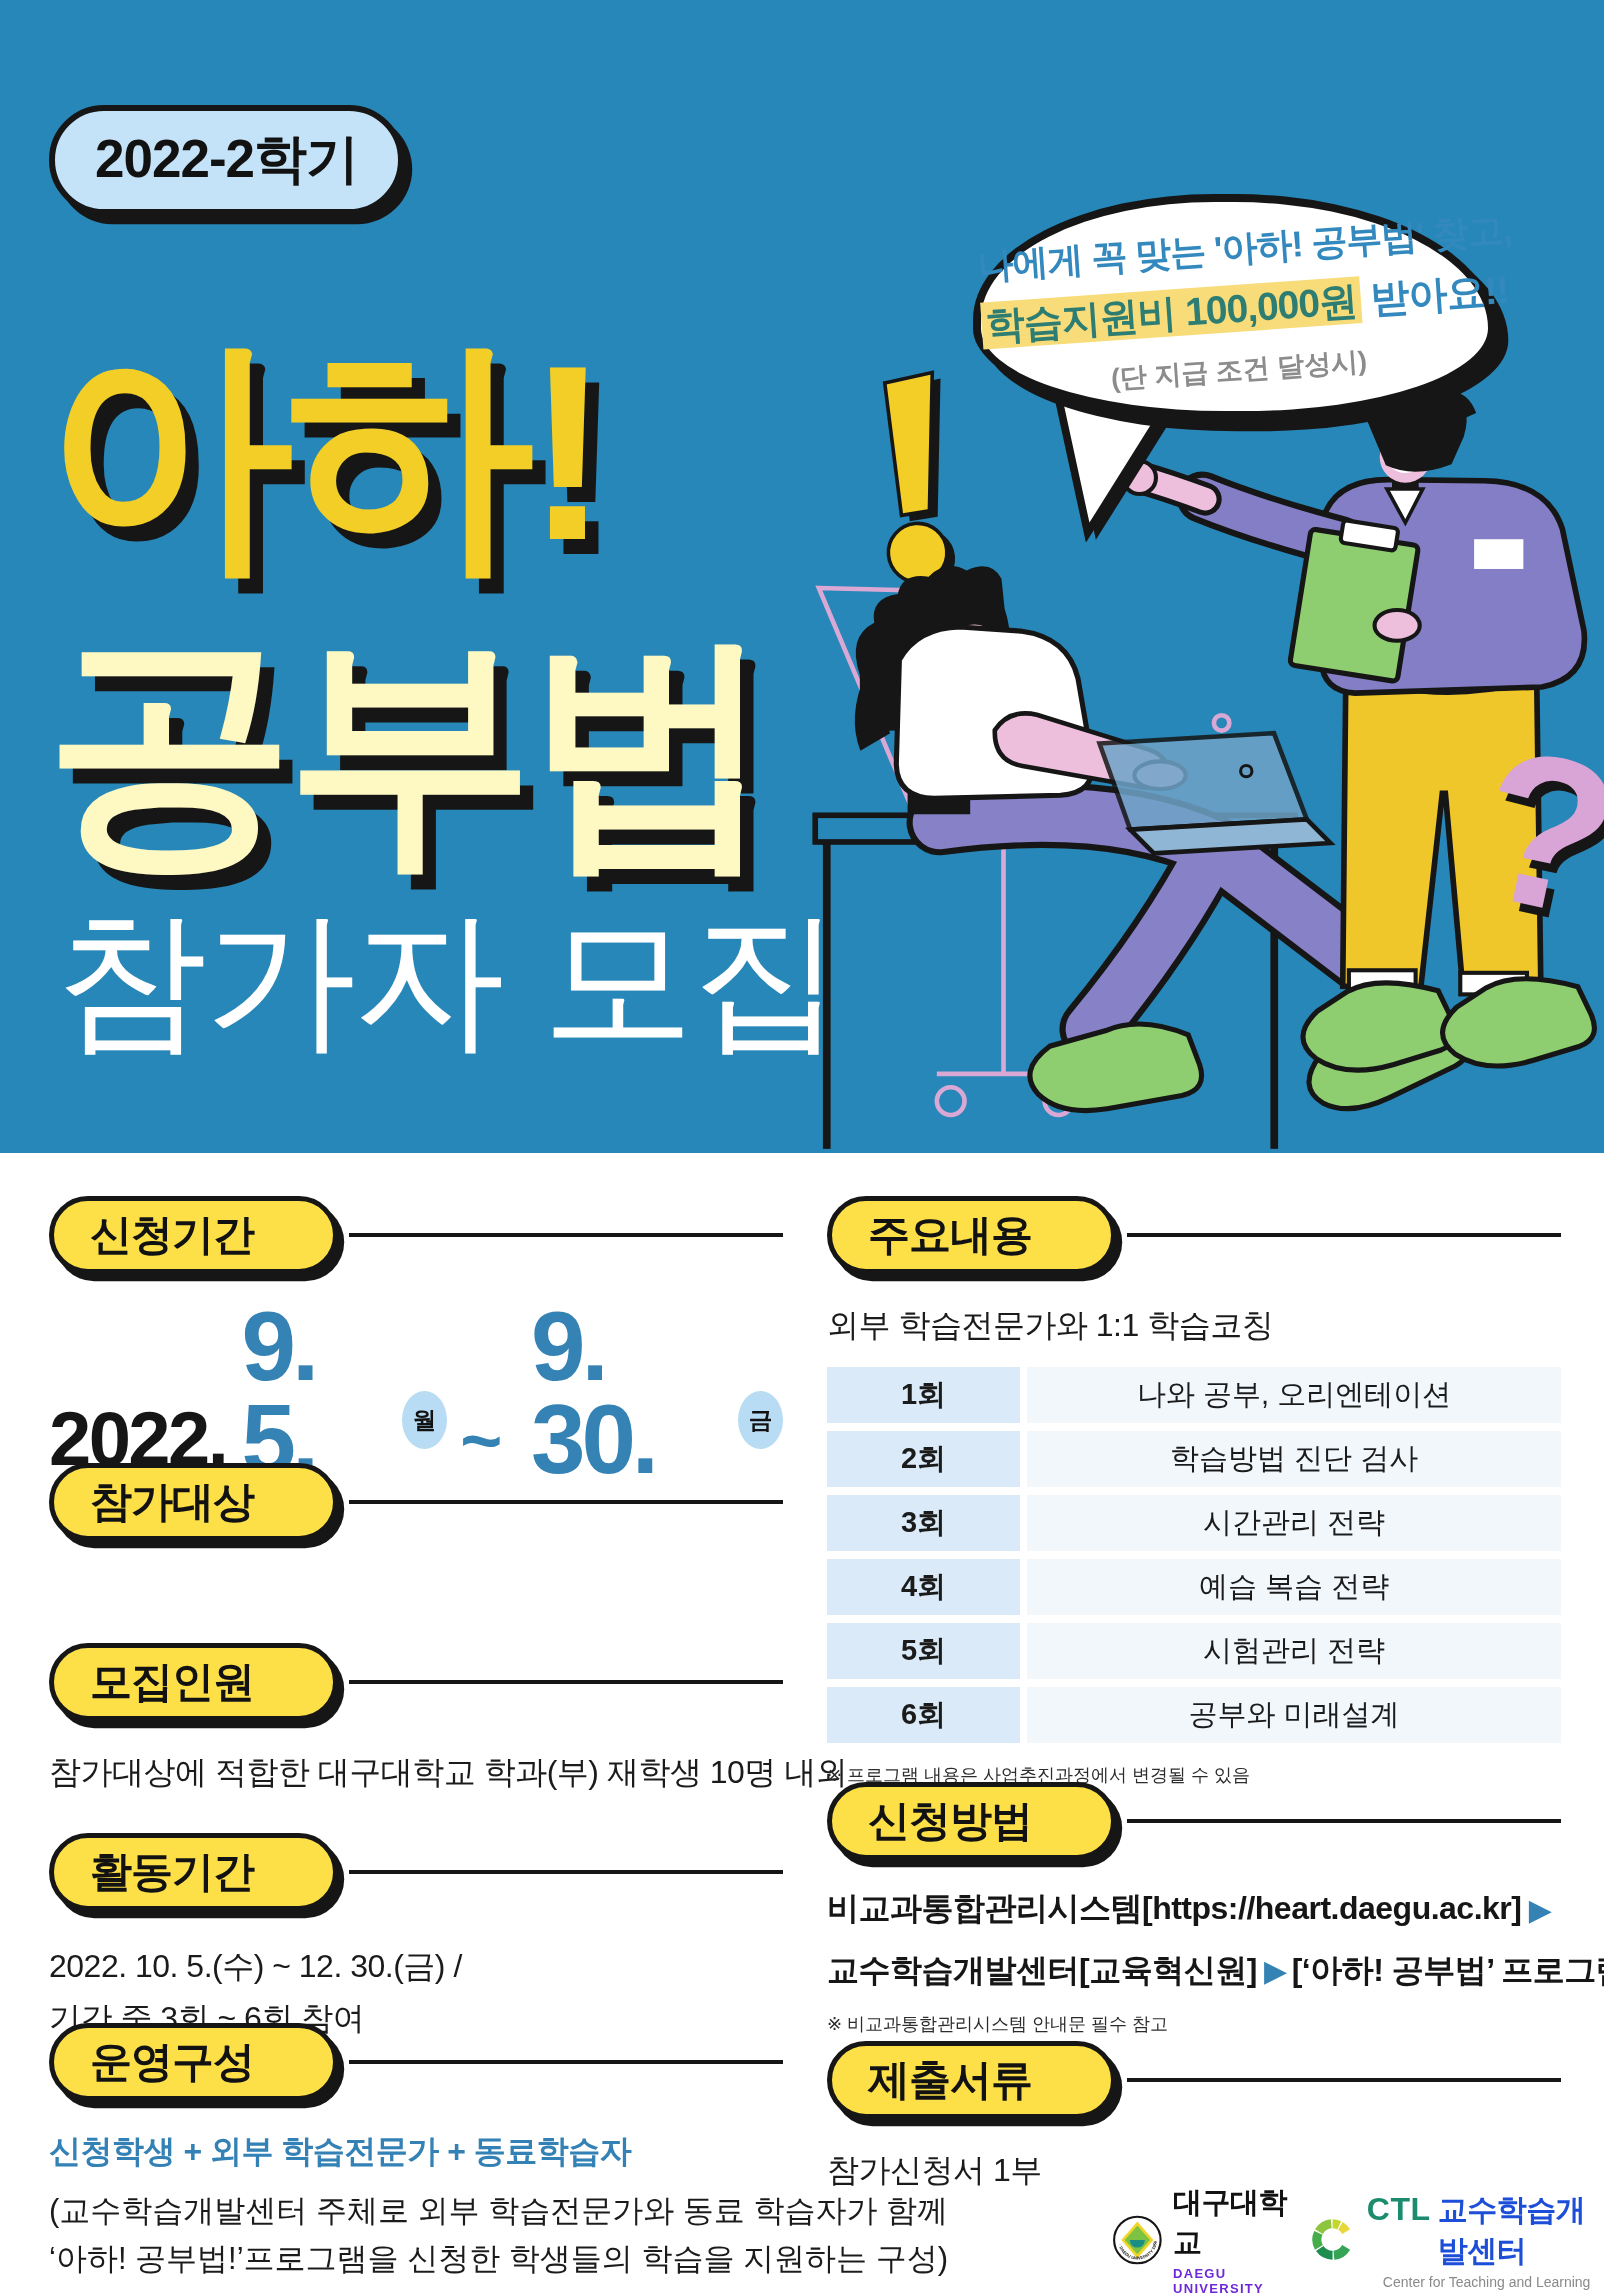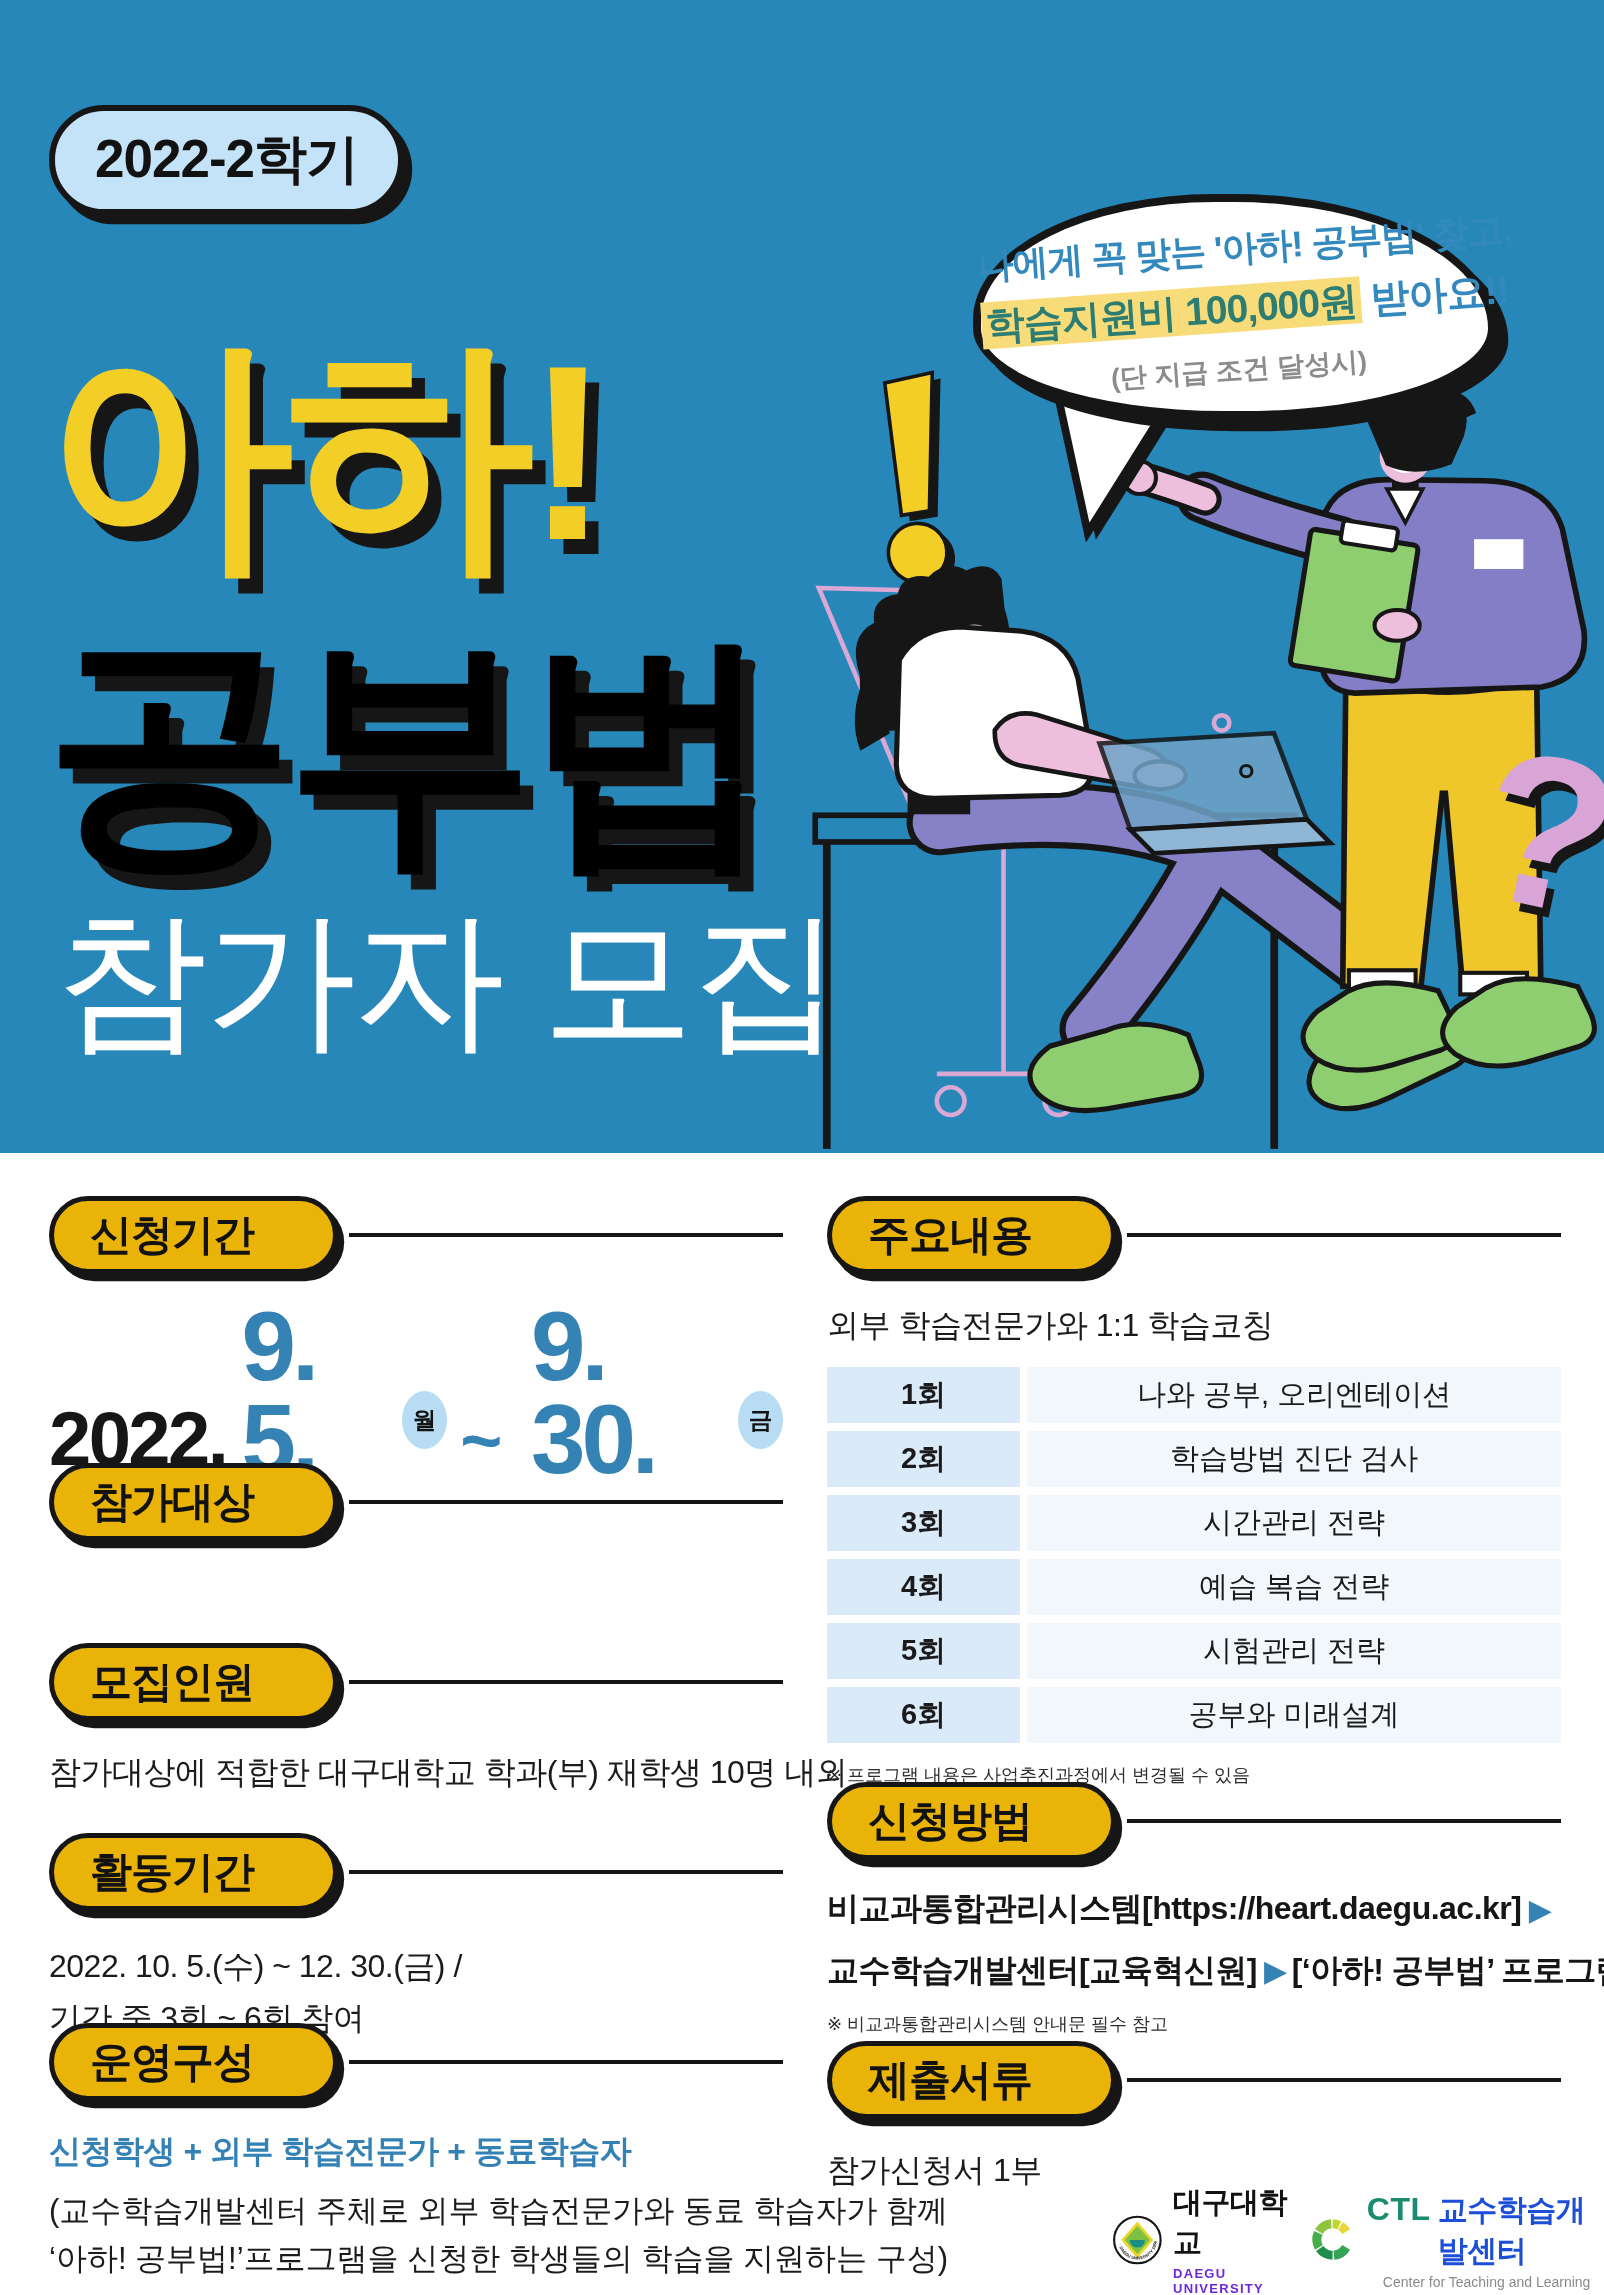--- a/index.html
+++ b/index.html
@@ -14,21 +14,21 @@
     position:absolute; left:49px; top:105px; height:110px; padding:0 40px;
     display:flex; align-items:center; background:#C5E3F8; border:6.7px solid #161616;
     border-radius:61px; font-size:53px; font-weight:900; color:#121212;
     letter-spacing:-1px; box-shadow:8.2px 9.2px 0 #161616; z-index:4;
   }
   .big-title {
     position:absolute; left:45px; line-height:1; font-weight:900;
     letter-spacing:-8.2px; text-shadow:13.3px 15.4px 0 #161616; white-space:nowrap; z-index:2;
   }
   .title1 { top:329px;  font-size:249px; color:#F2CE27; }
-  .title2 { top:625px; font-size:249px; color:#000000;text-align:right; }
+  .title2 { top:625px; font-size:249px; color:#fef9c3;text-align:right; }
   .subtitle {
     position:absolute; left:56px; top:904px; font-size:151px; font-weight:400;
     color:#ffffff; letter-spacing:-2.1px; line-height:1; white-space:nowrap; z-index:2;
   }
   
   .bubble {
     position:absolute; left:973px; top:194px; width:523px; height:225px;
     background:#ffffff; border:8.2px solid #161616;
     border-radius:48% 52% 50% 50% / 58% 62% 42% 42%;
     box-shadow:12.3px 12.3px 0 #161616; z-index:3;
@@ -41,21 +41,21 @@
   .b2 .rest { color:#3389BE; }
   .b3 { margin-top:15.4px; font-size:27px; font-weight:700; color:#8C8C8C; }
   .tail { position:absolute; left:1019px; top:388px; z-index:2; }
   .illu { position:absolute; left:770px; top:180px; z-index:1; }
   
   .section { position:absolute; width:734px; }
   .section.left  { left:49px; }
   .section.right { left:827px; }
   .pill {
     display:inline-flex; align-items:center; min-width:289px; height:78px;
-    padding:0 36px; background:#eab308; border:5.6px solid #161616; border-radius:46px;
+    padding:0 36px; background:#fde047; border:5.6px solid #161616; border-radius:46px;
     font-size:42px; font-weight:900; color:#121212; letter-spacing:-1px;
     box-shadow:6.2px 7.2px 0 #161616; position:relative; z-index:1;
   }
   .rule { position:absolute; top:37px; left:300px; right:0; height:3.6px; background:#161616; }
   .date-row { margin-top:26px; display:flex; align-items:flex-end; }
   .date-year { font-size:76px; font-weight:800; color:#161616; letter-spacing:-2.6px; padding-bottom:4.1px; }
   .date-big  { font-size:98px; font-weight:900; color:#3583B5; letter-spacing:-4.1px; line-height:0.95; margin-left:15.4px; }
   .tilde     { font-size:72px; font-weight:900; color:#3583B5; margin:0 13.3px; padding-bottom:5.1px; }
   .day-badge {
     width:45px; height:58px; border-radius:50%; background:#B8DCF4; color:#121212;

